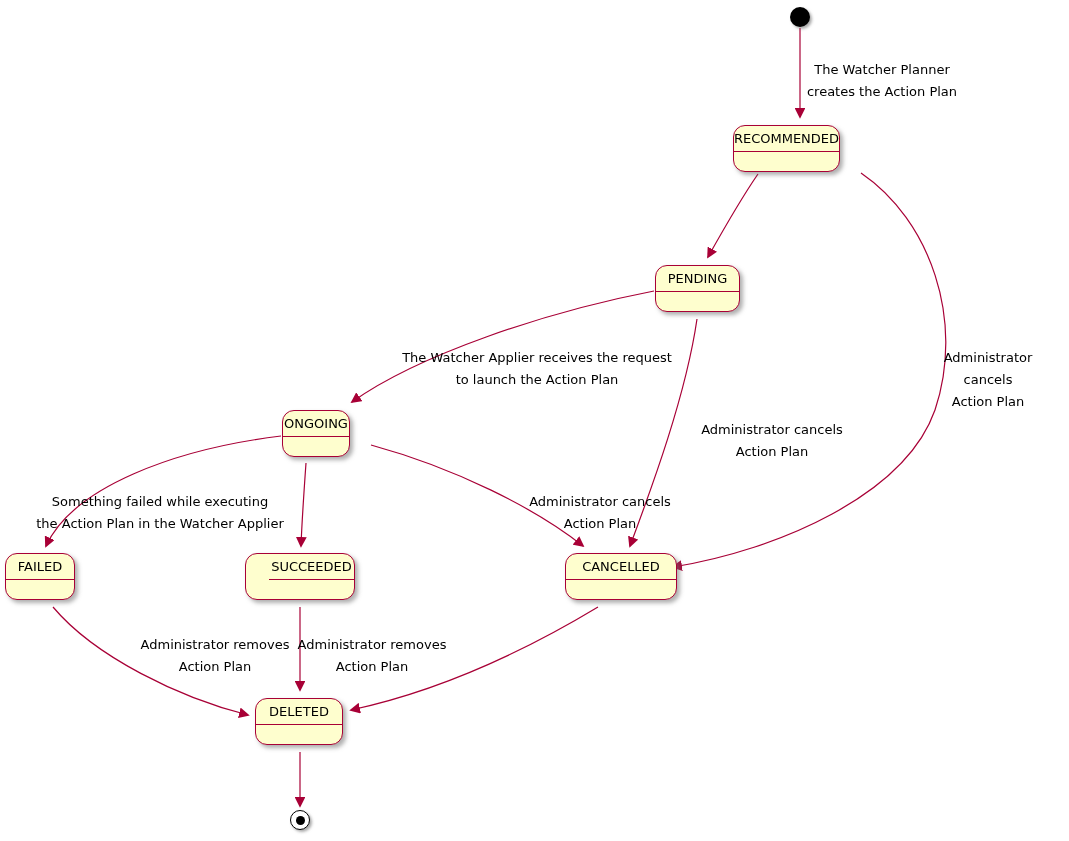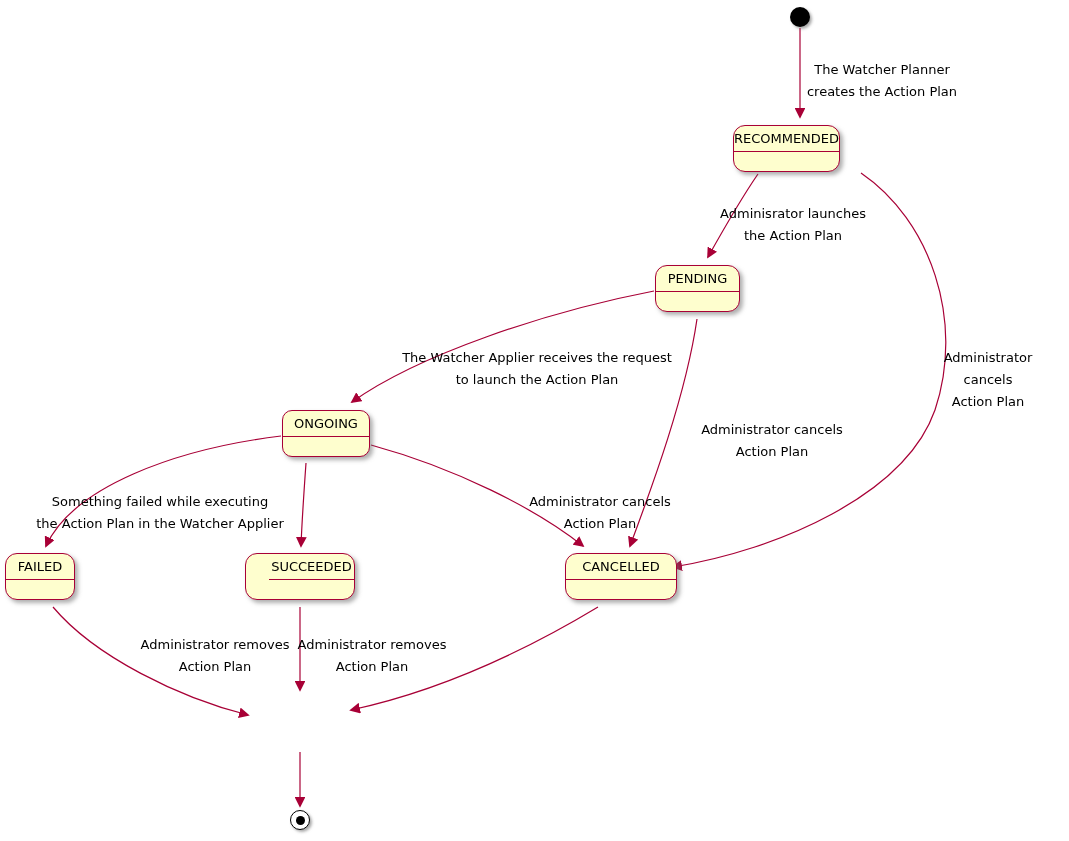--- a/index.html
+++ b/index.html
@@ -112,46 +112,48 @@
   <div class="state" style="left:733px; top:125px; width:107px;">
     <div class="title">RECOMMENDED</div>
     <div class="body"></div>
   </div>
 
   <div class="state" style="left:655px; top:265px; width:85px;">
     <div class="title">PENDING</div>
     <div class="body"></div>
   </div>
 
-  <div class="state" style="left:282px; top:410px; width:88px;border-radius:10px;">
+  <div class="state" style="left:282px; top:410px; width:68px;">
     <div class="title">ONGOING</div>
     <div class="body"></div>
   </div>
 
   <div class="state" style="left:5px; top:553px; width:70px;">
     <div class="title">FAILED</div>
     <div class="body"></div>
   </div>
 
   <div class="state" style="left:245px; top:553px; width:110px;padding-left:23px;">
     <div class="title">SUCCEEDED</div>
     <div class="body"></div>
   </div>
 
   <div class="state" style="left:565px; top:553px; width:112px;">
     <div class="title">CANCELLED</div>
     <div class="body"></div>
   </div>
 
+  <div class="state" style="left:255px; top:698px; width:88px;">
+    <div class="title">DELETED</div>
+    <div class="body"></div>
+  </div>
 
   <div class="edge-label" style="left:882px; top:59px;">The Watcher Planner
 creates the Action Plan</div>
 
-  <div class="edge-label" style="left:793px; top:203px;">Adminisrator launches
-the Action Plan</div>
 
   <div class="edge-label" style="left:537px; top:347px;">The Watcher Applier receives the request
 to launch the Action Plan</div>
 
   <div class="edge-label" style="left:988px; top:347px;">Administrator cancels
 Action Plan</div>
 
   <div class="edge-label" style="left:772px; top:419px;">Administrator cancels
 Action Plan</div>
 

